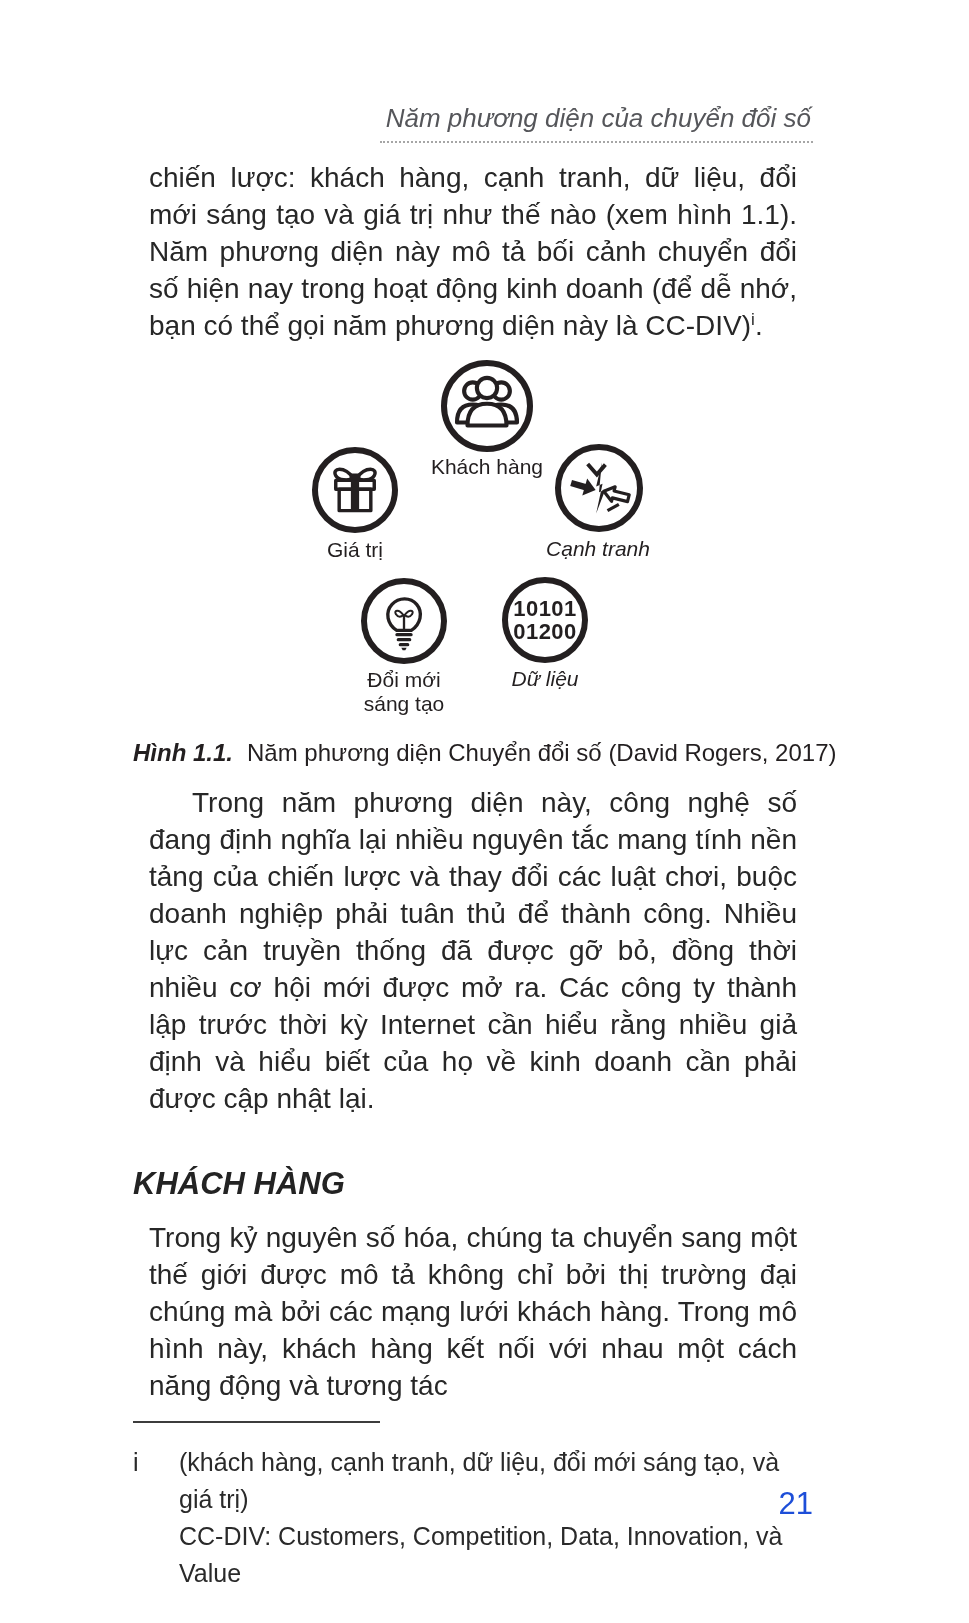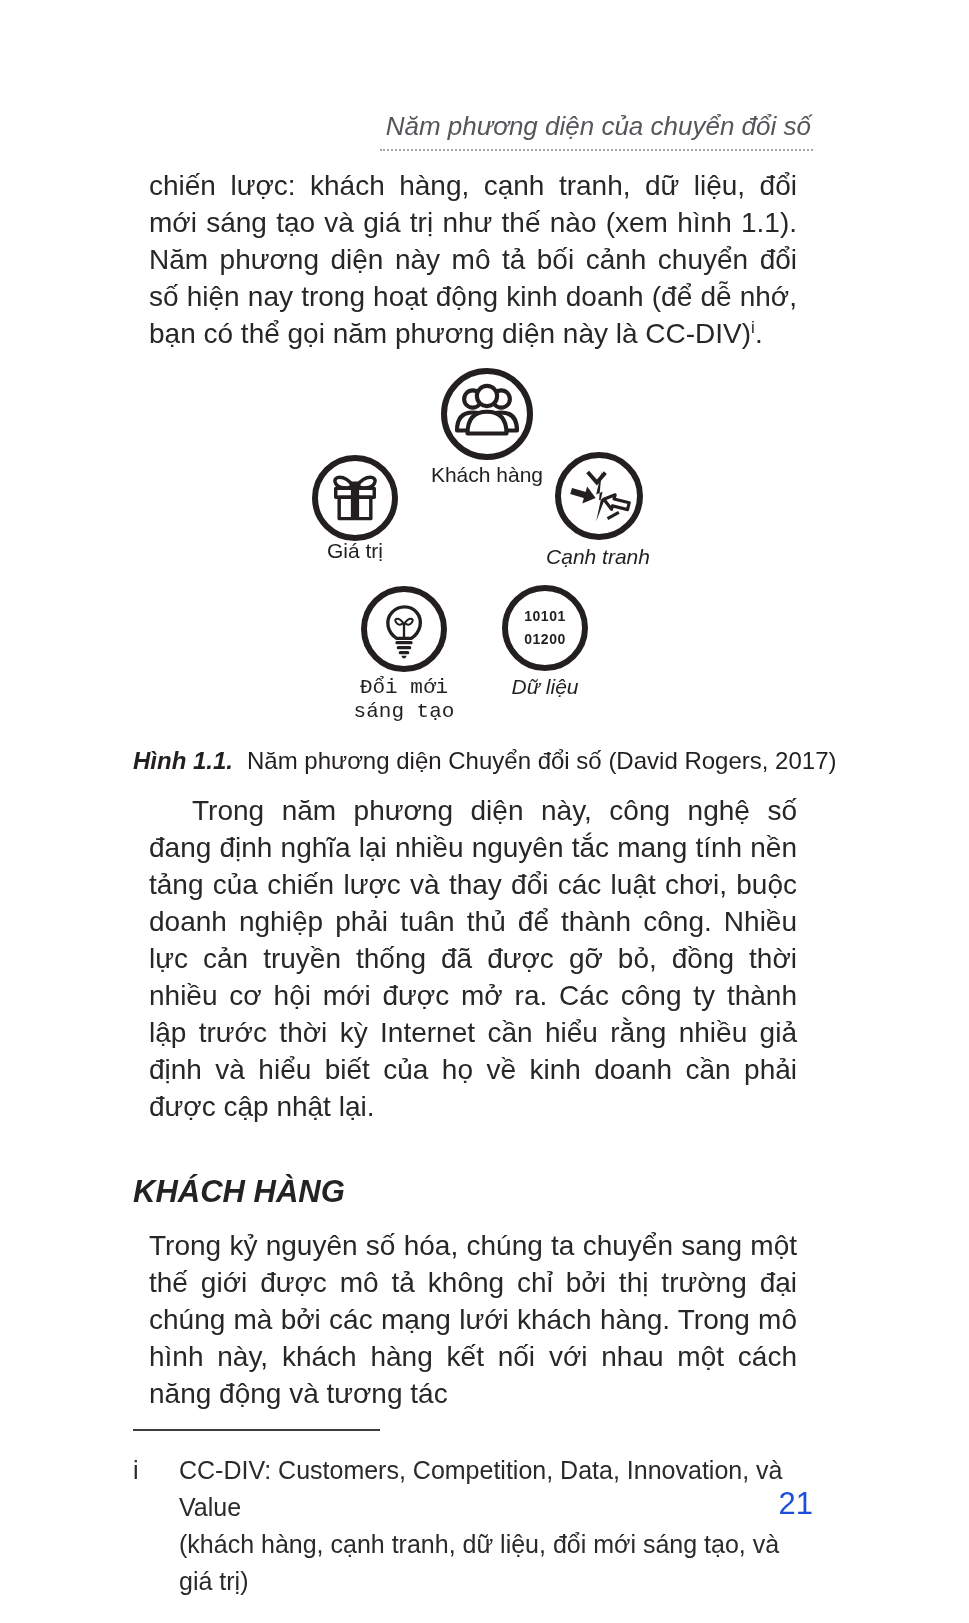--- a/index.html
+++ b/index.html
@@ -17,21 +17,20 @@
   
   .running-head{text-align:right;}
   .running-head .rh-inner{
     display:inline-block;
     font-style:italic;
     font-size:26px;
     line-height:30px;
     color:#55565a;
     padding:0 2px 8px 6px;
     border-bottom:2px dotted #a6a6a6;
-    margin-top:8px;
   }
 
   
   p.body-par{
     margin:16px;
     font-size:28px;
     line-height:37px;
     text-align:justify;
     color:#272727;
   }
@@ -55,30 +54,30 @@
     width:200px;
     text-align:center;
     font-size:21px;
     line-height:24px;
     color:#231f20;
   }
   
   .ig-customers .icon-circle{position:absolute;left:308px;top:0;width:92px;height:92px;}
   .ig-customers .icon-label{left:254px;top:95px;}
   .ig-value .icon-circle{position:absolute;left:179px;top:87px;width:86px;height:86px;}
-  .ig-value .icon-label{left:122px;top:171px;}
+  .ig-value .icon-label{left:122px;top:178px;}
   .ig-competition .icon-circle{position:absolute;left:422px;top:84px;width:88px;height:88px;}
   .ig-competition .icon-label{left:365px;top:177px;font-style:italic;}
   .ig-innovation .icon-circle{position:absolute;left:228px;top:218px;width:86px;height:86px;}
-  .ig-innovation .icon-label{left:171px;top:308px;font-family:Liberation Mono, monospace;}
+  .ig-innovation .icon-label{left:171px;top:308px;}
   .ig-data .icon-circle{position:absolute;left:369px;top:217px;width:86px;height:86px;flex-direction:column;}
   .ig-data .icon-label{left:312px;top:307px;font-style:italic;}
   .binary-line{
     font-weight:bold;
-    font-size:14px;
+    font-size:22px;
     line-height:23px;
     letter-spacing:0.5px;
     color:#231f20;
   }
   .icon-svg{display:block;}
 
   
   .caption{
     margin-top:26px;
     text-align:left;
@@ -226,22 +225,22 @@
 
     <h2 class="section-heading">KHÁCH HÀNG</h2>
 
     <p class="body-par p3">Trong kỷ nguyên số hóa, chúng ta chuyển sang một thế giới được mô tả không chỉ bởi thị trường đại chúng mà bởi các mạng lưới khách hàng. Trong mô hình này, khách hàng kết nối với nhau một cách năng động và tương tác</p>
 
     <div class="footnote-block">
       <div class="footnote-rule"></div>
       <div class="footnote">
         <span>i</span>
         <span>
+          <span class="fn-line">(khách hàng, cạnh tranh, dữ liệu, đổi mới sáng tạo, và giá trị)</span>
           <span class="fn-line">CC-DIV: Customers, Competition, Data, Innovation, và Value</span>
-          <span class="fn-line">(khách hàng, cạnh tranh, dữ liệu, đổi mới sáng tạo, và giá trị)</span>
         </span>
       </div>
     </div>
 
   </div>
 
   <div class="page-number">21</div>
 </div>
 
 </body></html>

